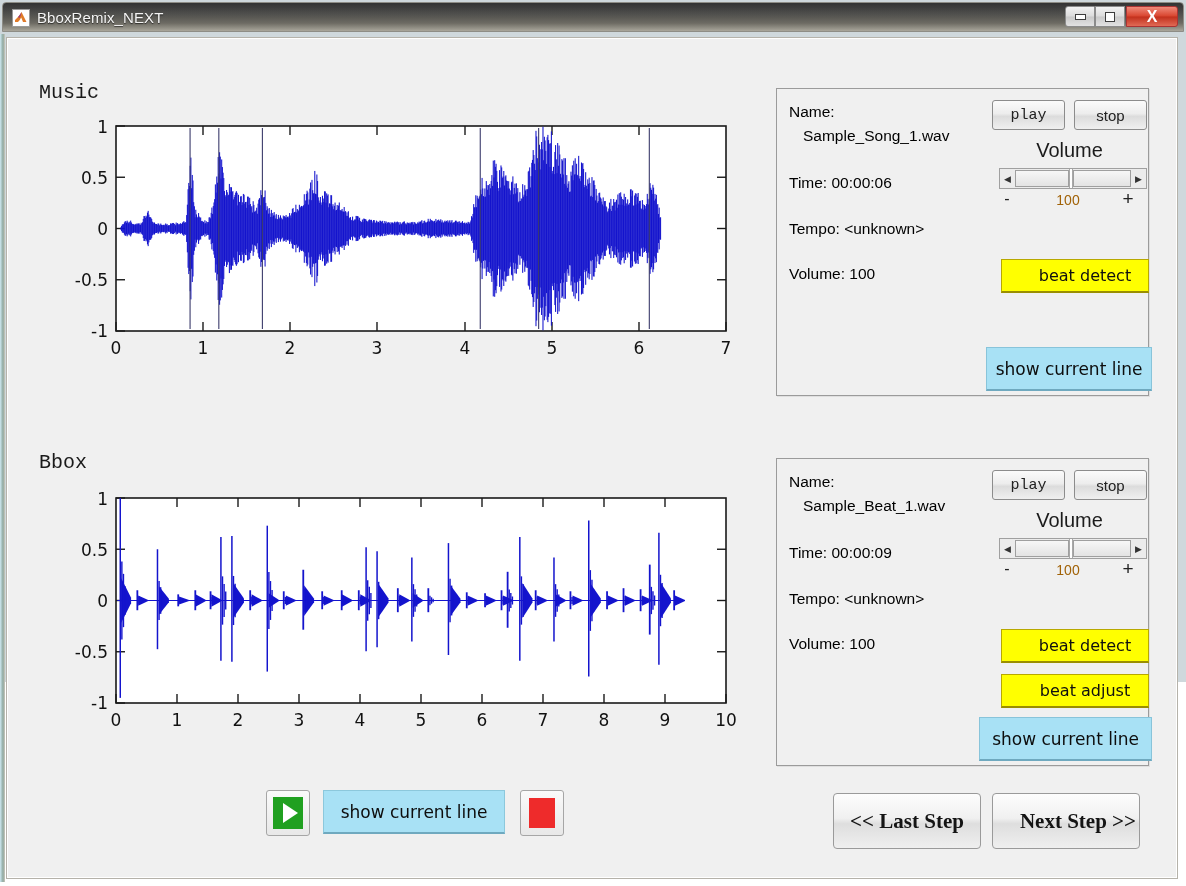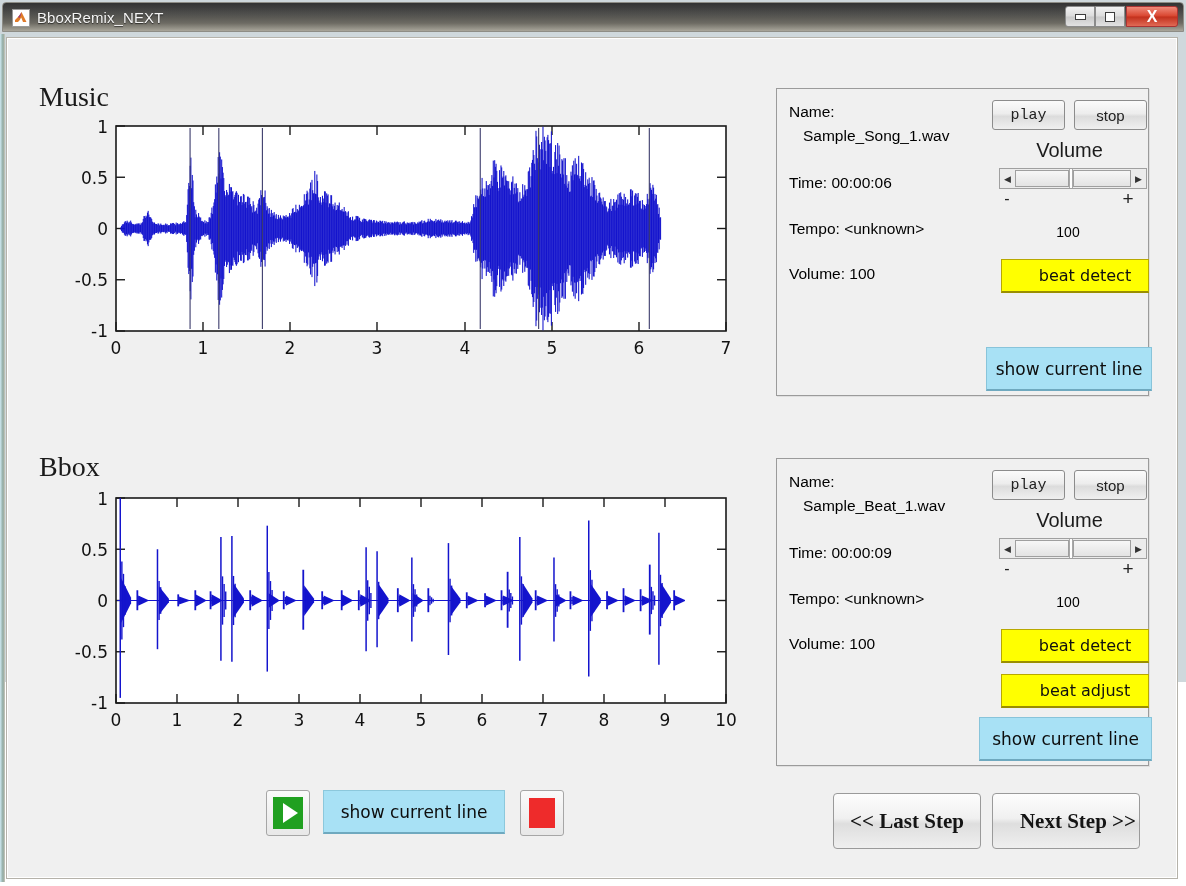--- a/index.html
+++ b/index.html
@@ -69,22 +69,22 @@
     box-shadow: inset 0 0 0 1px #ffffff;
   }
   #leftedge {
     position:absolute; left: 0px; top: 34px; width: 5px; height: 848px;
     background: linear-gradient(to right, #cfe9f2, #8fa89f 60%, #cbc8bd);
   }
 
   
   .section-title {
     position:absolute;
-    font-size: 28px; color: #1a1a1a;
-    font-family: Liberation Serif, serif;
+    font-size: 20px; color: #1a1a1a;
+    font-family: Liberation Mono, monospace;
     font-weight: 400;
   }
   #title-music { left: 38px; top: 80px; }
   #title-bbox  { left: 38px; top: 450px; }
 
   
   .plot-wrap { position:absolute; }
   #plot-music { left: 35px; top: 115px; width: 700px; height: 245px; }
   #plot-bbox  { left: 35px; top: 487px; width: 700px; height: 245px; }
   .plot-wrap svg { display:block; }
@@ -149,21 +149,21 @@
   .seg-a { left: 0px; width: 54px; }
   .seg-b { left: 58px; right: 0px; }
   .slider-thumb {
     position:absolute; left: 54px; top: 0px; bottom: 0px; width: 4px;
     background: #ffffff; border-left:1px solid #a8a8a8; border-right:1px solid #a8a8a8;
     cursor: ew-resize;
   }
   .vol-minus { position:absolute; left: 222px; top: 101px; width: 16px; text-align:center;
                font-size: 16px; color:#222; }
   .vol-value { position:absolute; left: 256px; top: 103px; width: 70px; text-align:center;
-               font-size: 14px; color:#000000;margin-top:32px; }
+               font-size: 14px; color:#a16207; }
   .vol-plus  { position:absolute; left: 342px; top: 99px; width: 18px; text-align:center;
                font-size: 19px; color:#222; }
 
   .ybtn {
     position:absolute;
     background: #ffff00;
     border: 1px solid #b8a800;
     border-bottom: 2px solid #9a8e00;
     font-family: "DejaVu Sans", sans-serif;
     font-size: 16px; color: #101010;

